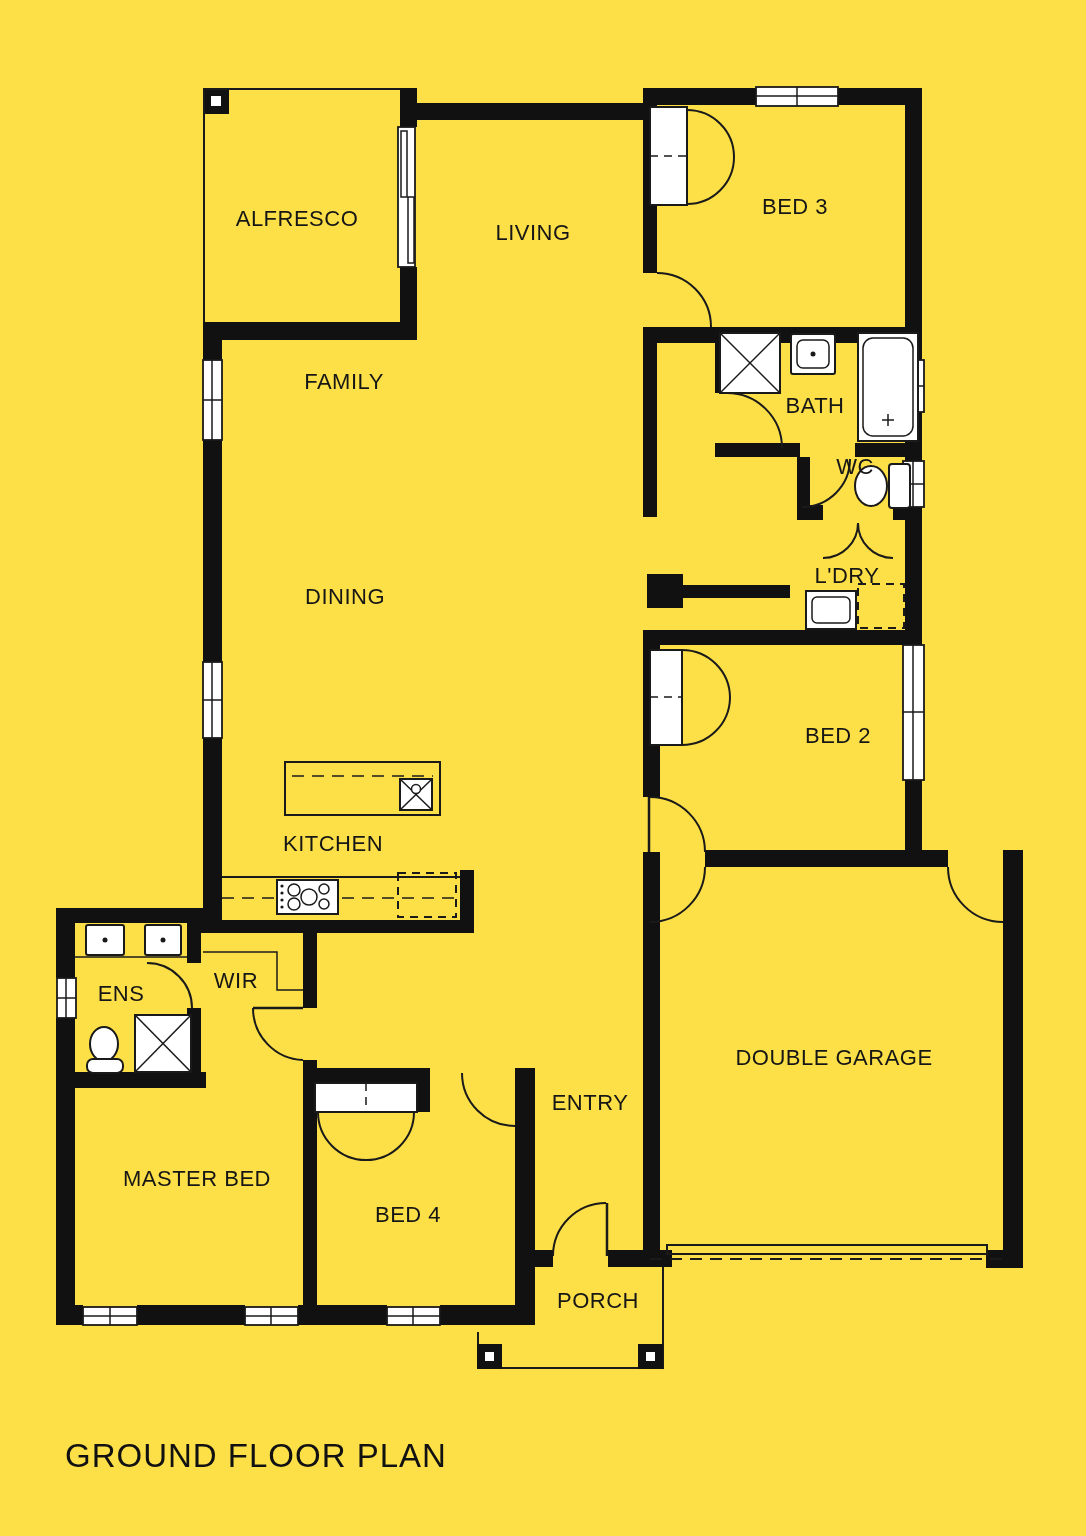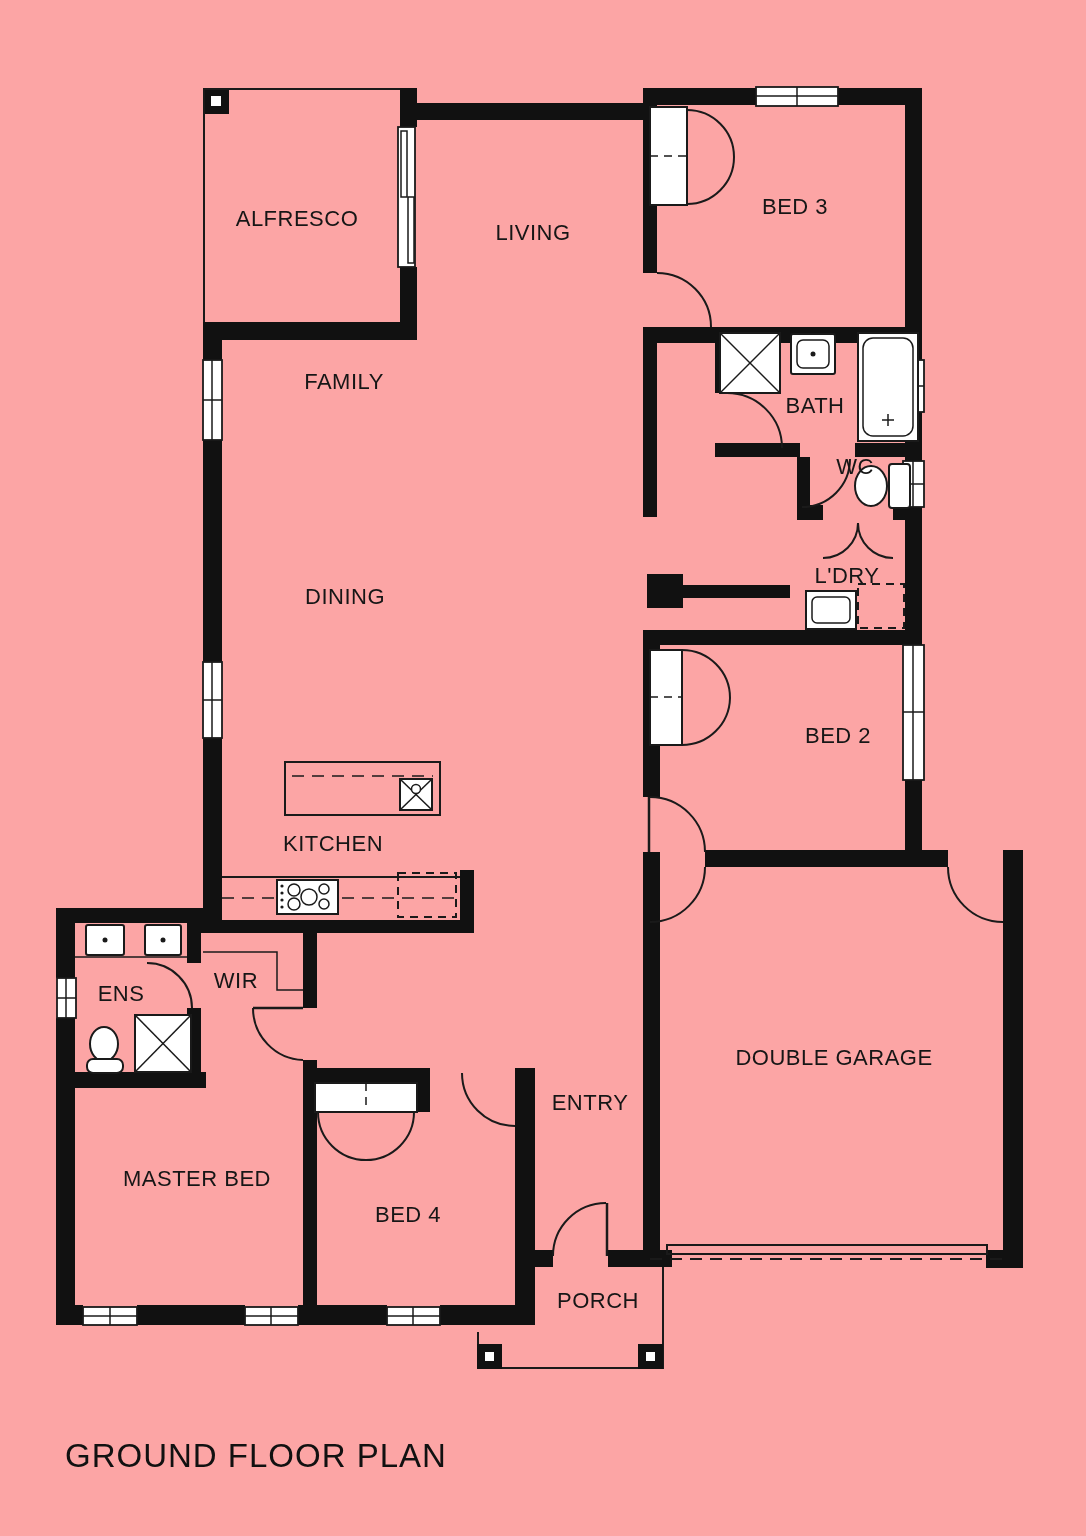--- a/index.html
+++ b/index.html
@@ -1,16 +1,16 @@
 <!DOCTYPE html>
 <html><head>
 <meta charset="utf-8">
 <style>
   html,body{margin:0;padding:0;background:#ffffff;}
-  .page{width:1086px;height:1536px;position:relative;background:#fca5a5;overflow:hidden;}
+  .page{width:1086px;height:1536px;position:relative;background:#fde047;overflow:hidden;}
   svg{display:block;}
   .wall{fill:#111111;stroke:none;}
   .thin{stroke:#1a1a1a;stroke-width:2;fill:none;}
   .thin15{stroke:#1a1a1a;stroke-width:1.5;fill:none;}
   .door{stroke:#1a1a1a;stroke-width:2;fill:none;}
   .leaf{stroke:#1a1a1a;stroke-width:2.5;fill:none;}
   .dash{stroke-dasharray:12 8;}
   .dashsm{stroke-dasharray:8 6;}
   .fix{stroke:#1a1a1a;stroke-width:2;fill:#ffffff;}
   .fix15{stroke:#1a1a1a;stroke-width:1.5;fill:#ffffff;}

